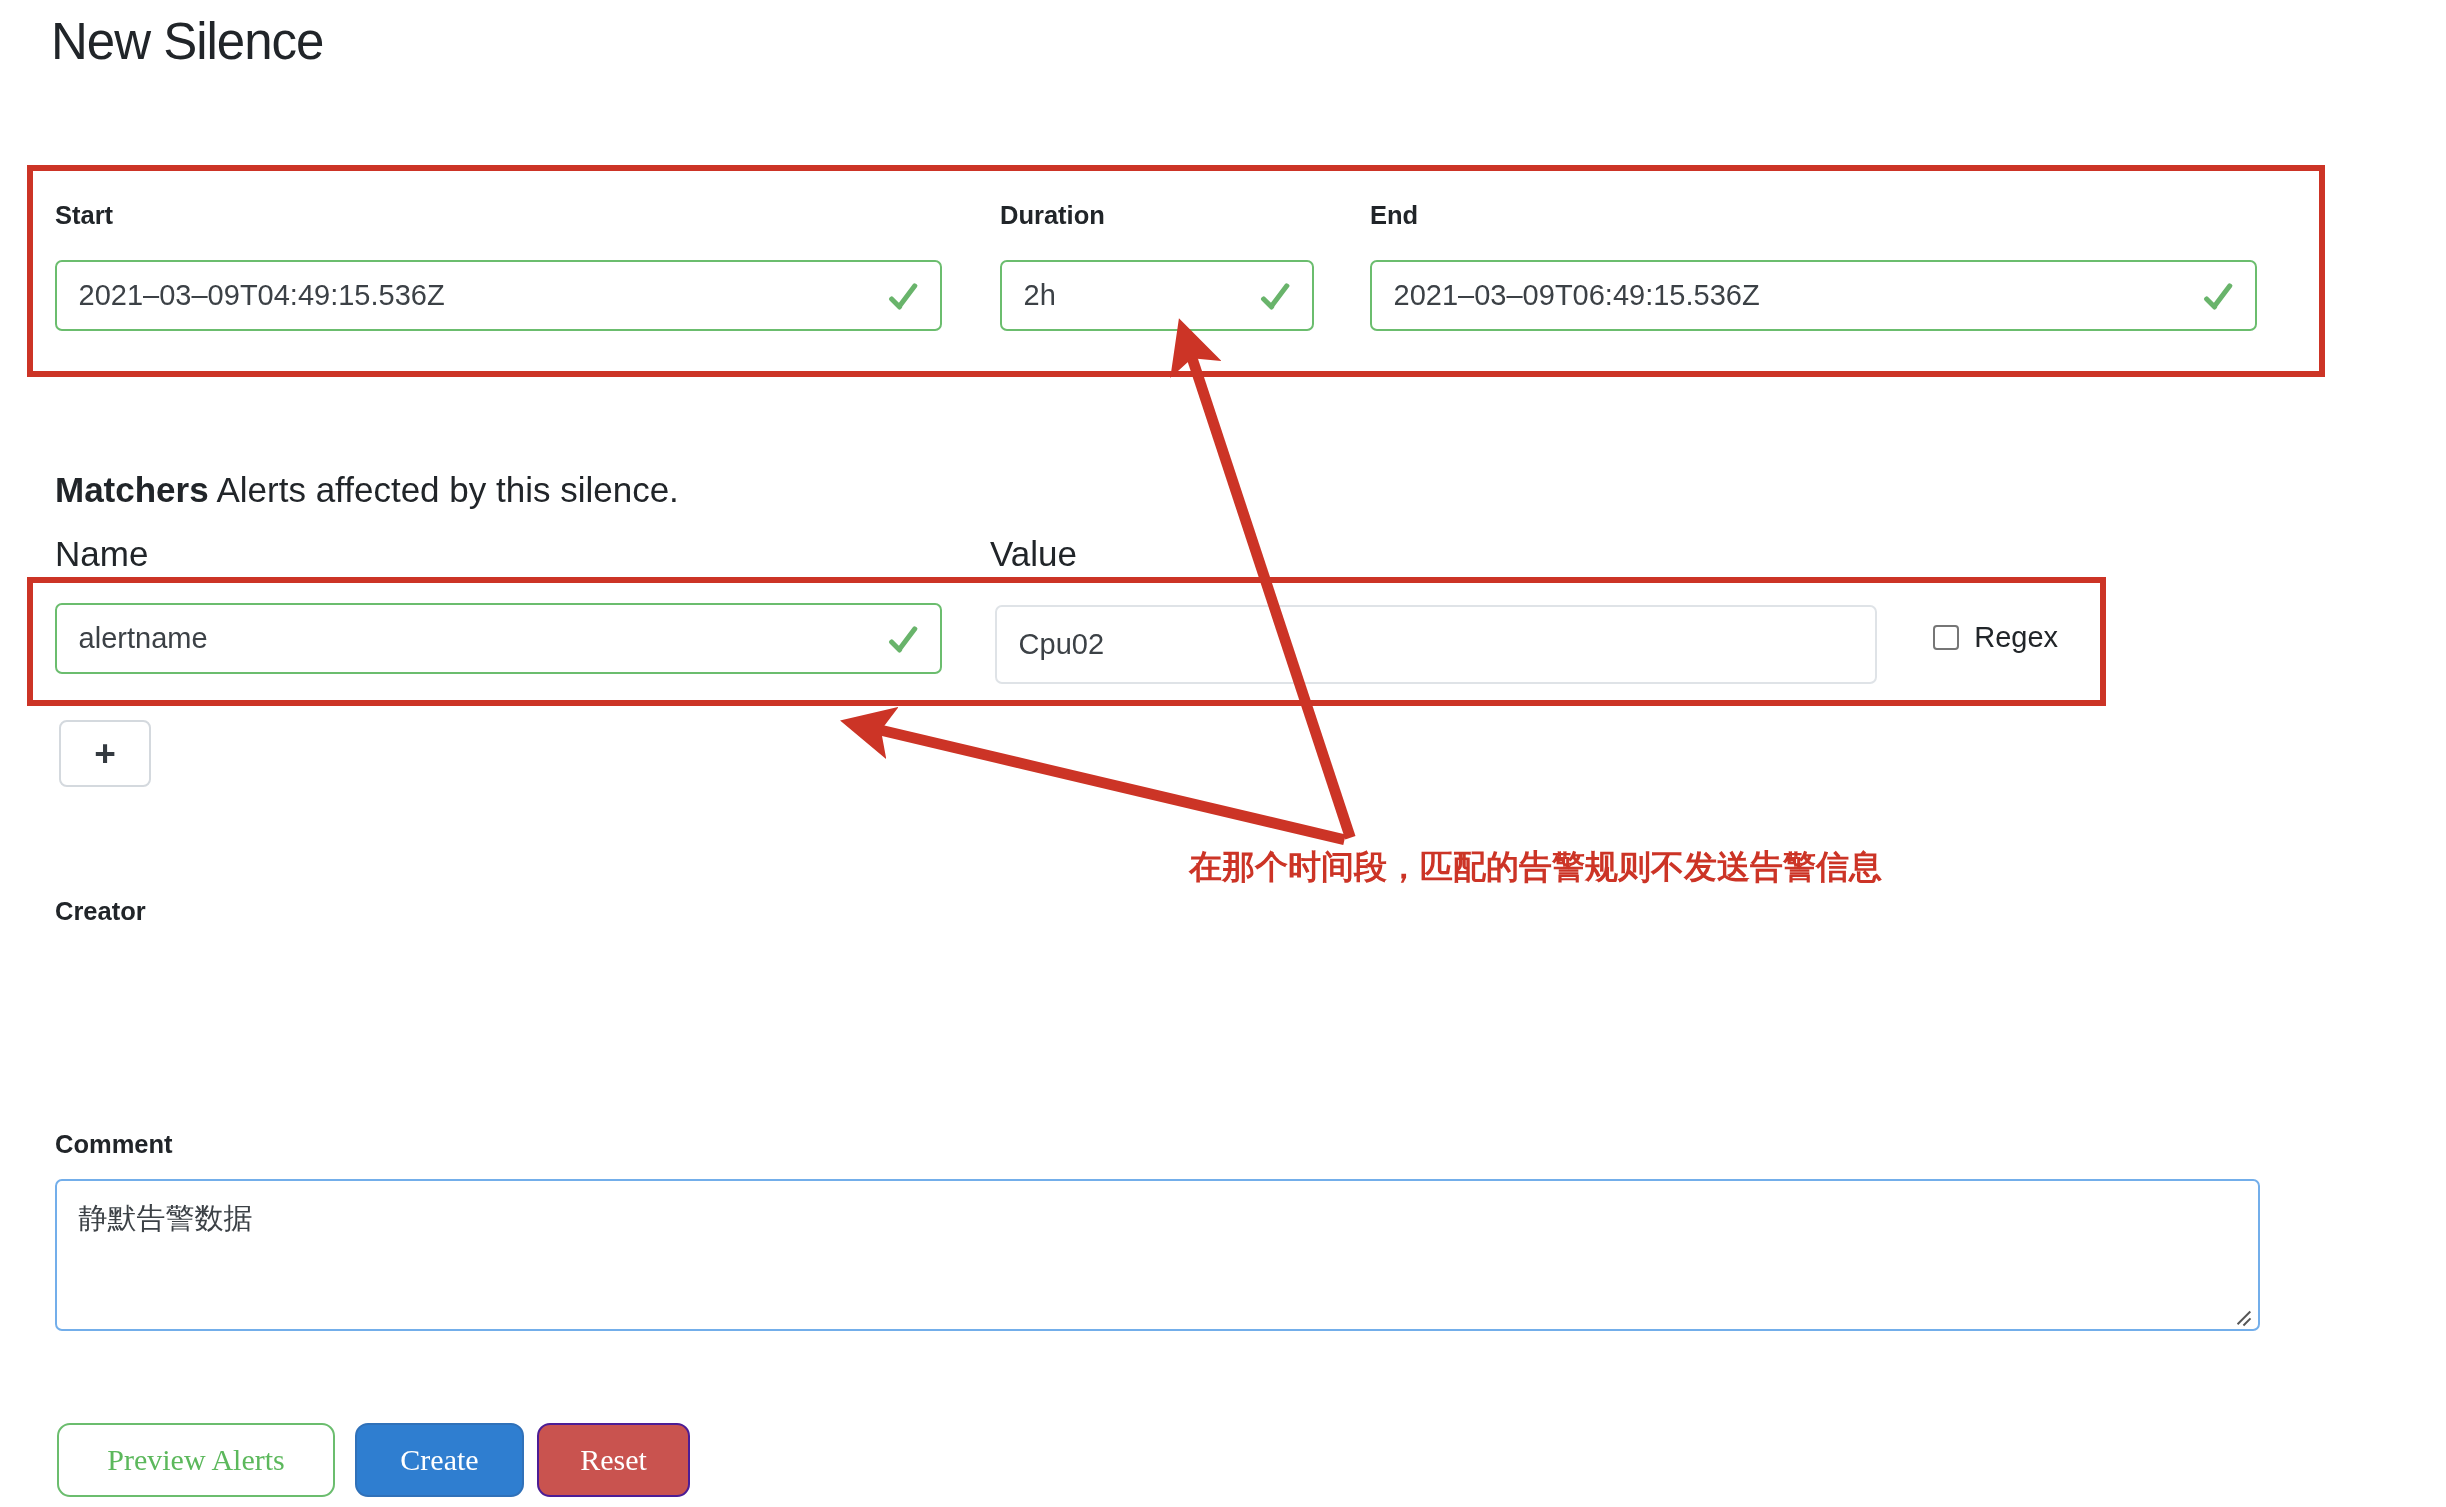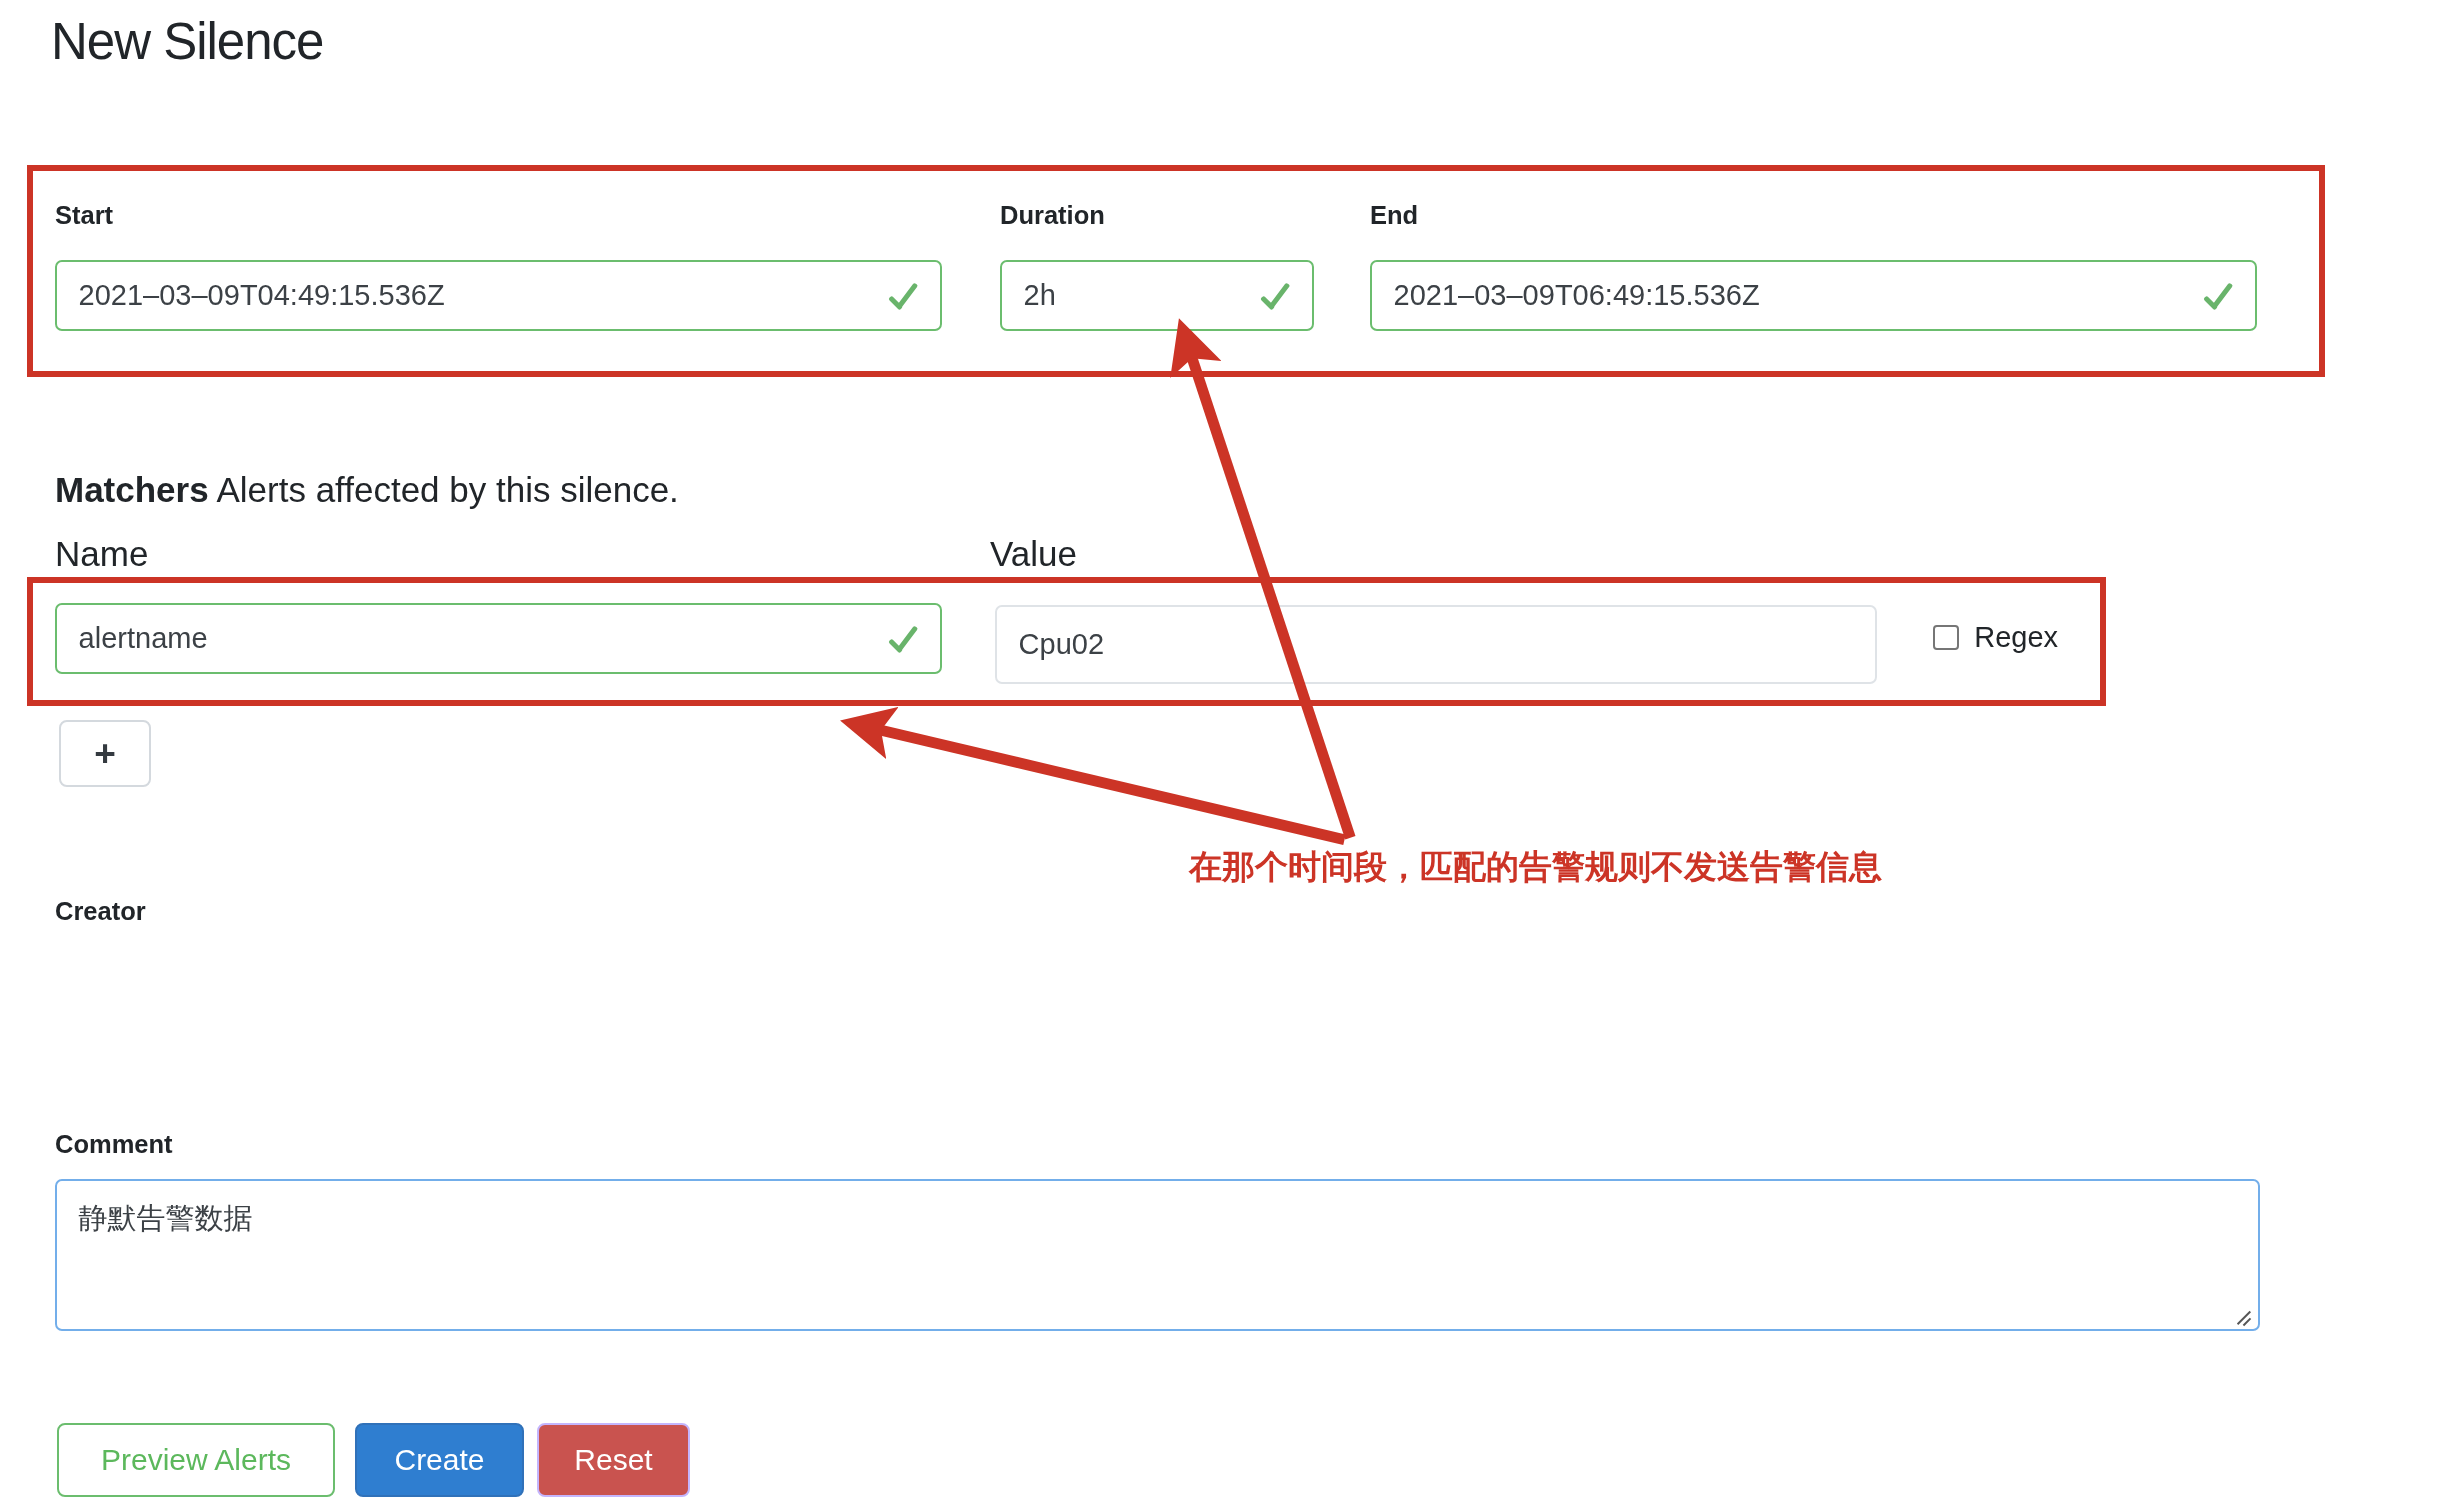--- a/index.html
+++ b/index.html
@@ -187,39 +187,40 @@
     transform-origin: center;
     transform: rotate(-45deg);
   }
   .resize-grip i:nth-child(1) { width: 17.6px; right: 1px; bottom: 5.9px; }
   .resize-grip i:nth-child(2) { width: 9.8px; right: 1px; bottom: 2px; }
 
   
   .btn {
     position: absolute;
     box-sizing: border-box;
-    border-radius: 8px;
+    border-radius: 13px;
     display: flex;
     align-items: center;
     justify-content: center;
     font-size: 30px;
     cursor: pointer;
+    font-family: Liberation Serif, serif;
   }
   .btn-outline-green {
     border: 2px solid #6bbd6e;
     background: #ffffff;
     color: #5cb85c;
   }
   .btn-primary {
     border: 2px solid #3071b9;
     background: #2f7ed0;
     color: #ffffff;
   }
   .btn-danger {
-    border: 2px solid #c4b5fd;
+    border: 2px solid #4c1d95;
     background: #c9534f;
     color: #ffffff;
   }
 </style>
 </head>
 <body>
 
 <div class="page">
 
   <div class="page-title">New Silence</div>

